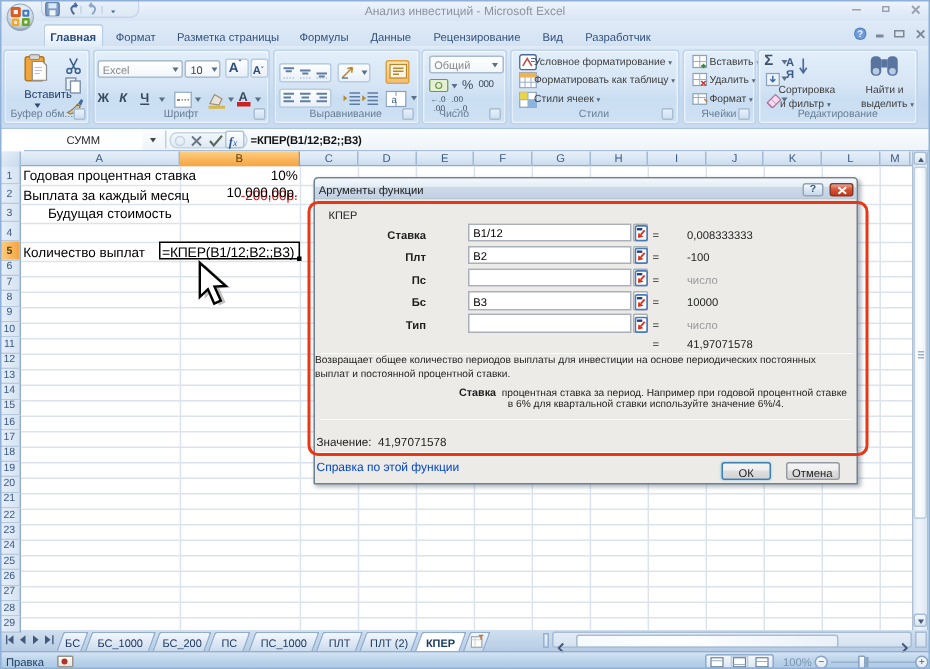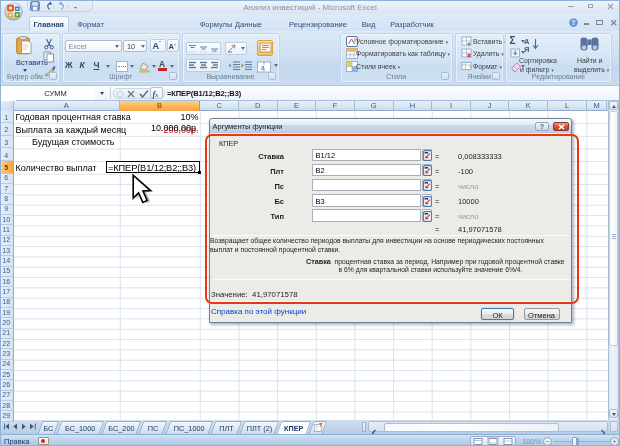--- a/index.html
+++ b/index.html
@@ -84,22 +84,23 @@
 <span class="ab" style="left:568px;top:5.5px;width:5.5px;height:1.8px;background:#9aa3ad"></span>
 <span class="ab" style="left:588px;top:3.5px;width:4.5px;height:4.5px;border:1.2px solid #9aa3ad"></span>
 <svg class="ab" style="left:607px;top:3px" width="7" height="7" viewBox="0 0 7 7">
       <path d="M1 1 L6 6 M6 1 L1 6" stroke="#9aa3ad" stroke-width="1.3"></path>
     </svg>
 </div>
 
 <div id="tabrow" class="ab">
 <div class="rtab" id="tab-active" style="left:28.5px;width:40.5px">Главная</div>
 <div class="rtab" style="left:69px;width:43px">Формат</div>
+<div class="rtab" style="left:112px;width:80px">Разметка страницы</div>
 <div class="rtab" style="left:192px;width:48px">Формулы</div>
-<div class="rtab" style="left:228px;width:41px">Данные</div>
+<div class="rtab" style="left:240px;width:41px">Данные</div>
 <div class="rtab" style="left:281px;width:74px">Рецензирование</div>
 <div class="rtab" style="left:355px;width:27px">Вид</div>
 <div class="rtab" style="left:382px;width:60px">Разработчик</div>
 <svg class="ab" style="left:569px;top:4px" width="9" height="9" viewBox="0 0 12 12">
       <circle cx="6" cy="6" r="5.5" fill="#4a7cc8"></circle>
       <circle cx="6" cy="6" r="4.6" fill="#6e9cda"></circle>
       <text x="6" y="9.2" font-size="8.5" font-weight="bold" fill="#eef4fb" text-anchor="middle" font-family="Liberation Sans">?</text>
     </svg>
 <span class="ab" style="left:583.5px;top:9px;width:5.5px;height:2px;background:#7d8894"></span>
 <span class="ab" style="left:596px;top:5.5px;width:6.5px;height:5.5px;border:1.3px solid #7d8894;background:#dce6f2"></span>
@@ -202,20 +203,41 @@
 <div class="ab" style="left:74.5px;top:25.5px;width:16px;height:13px"><svg width="15" height="12" viewBox="0 0 15 12">
           <rect x="0.5" y="1" width="13" height="10" fill="#fff" stroke="#8aa0ba" stroke-width="0.8"></rect>
           <path d="M7 1 v3 m0 4 v3" stroke="#8aa0ba" stroke-width="0.7"></path>
           <text x="4" y="8.5" font-size="6.5" fill="#3a5a8a" font-family="Liberation Sans">a</text>
         </svg></div>
 <div class="dd" style="left:91.5px;top:30px"></div>
 <div class="gcap">Выравнивание</div>
 <div class="lnch"></div>
 </div>
 
+<div class="grp" style="left:281px;width:56.5px">
+<div class="cbox" style="left:3.5px;top:3px;width:50px;color:#888">Общий</div>
+      <div class="dd" style="left:46px;top:8px"></div>
+<svg class="ricon" style="left:4px;top:18.5px" width="14" height="10" viewBox="0 0 14 10">
+        <rect x="0.5" y="1" width="12" height="8" rx="1" fill="#e4f0d4" stroke="#6a9a4a" stroke-width="0.8"></rect>
+        <circle cx="6.5" cy="5" r="2" fill="none" stroke="#6a9a4a" stroke-width="0.8"></circle>
+      </svg>
+<div class="dd" style="left:19px;top:22px"></div>
+<div class="ab" style="left:26px;top:17.5px;font-size:8.5px;color:#3a4a5e">%</div>
+<div class="ab" style="left:37px;top:19px;font-size:6.5px;color:#3a4a5e;letter-spacing:-0.3px">000</div>
+<svg class="ricon" style="left:4px;top:29px" width="28" height="12" viewBox="0 0 28 12">
+        <g font-family="Liberation Sans" font-size="5.5" fill="#3a4a5e">
+          <text x="1" y="5">←.0</text>
+          <text x="3" y="11">.00</text>
+          <text x="15" y="5">.00</text>
+          <text x="15.5" y="11">→.0</text>
+        </g>
+      </svg>
+<div class="gcap" style="right:13px">Число</div>
+<div class="lnch"></div>
+</div>
 
 <div class="grp" style="left:339.5px;width:113px">
 <svg class="ricon" style="left:5px;top:2px" width="12" height="11" viewBox="0 0 12 11">
         <rect x="0.5" y="0.5" width="11" height="10" rx="1.5" fill="#fff" stroke="#4a6a9a" stroke-width="0.9"></rect>
         <path d="M2.5 8 l3-5 3 5" stroke="#c05050" stroke-width="1" fill="none"></path>
         <path d="M8 3 l2.5 0 m-2.5 2 l2.5 0" stroke="#4a6a9a" stroke-width="0.8"></path>
       </svg>
 <div class="dtxt" style="left:15.5px;top:4px;font-size:6.9px;color:#3e3e3e">Условное форматирование <span style="font-size:5px;color:#5a6a7e">▾</span></div>
 <svg class="ricon" style="left:5px;top:14.5px" width="12" height="11" viewBox="0 0 12 11">
         <rect x="0.5" y="0.5" width="11" height="10" fill="#fff" stroke="#8aa0bb" stroke-width="0.8"></rect>

